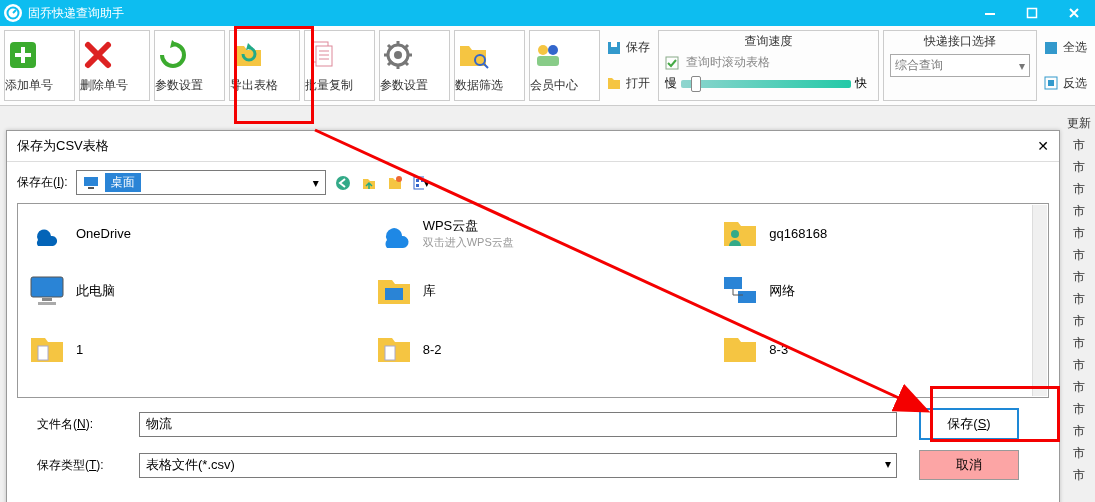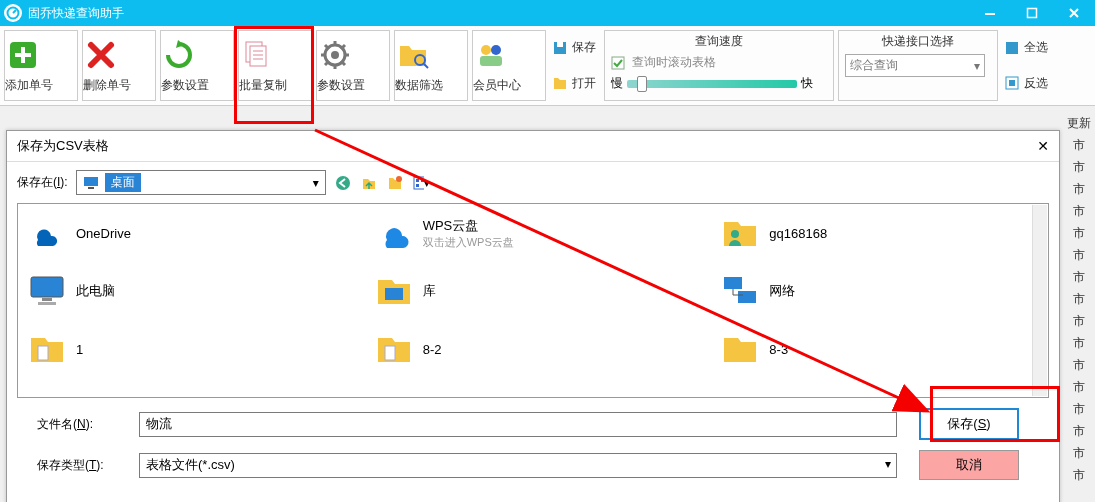--- a/index.html
+++ b/index.html
@@ -106,20 +106,30 @@
         <svg width="34" height="34">
           <path d="M17 6 A11 11 0 1 1 6 17" fill="none" stroke="#3bab2e" stroke-width="4"></path>
           <path d="M16 2 L22 7 L14 10 Z" fill="#3bab2e"></path>
         </svg>
       </span>
     <span>参数设置</span>
   </div>
   <div class="tb-btn">
     <span class="ico">
         <svg width="34" height="34">
+          <path d="M4 12 L4 28 L30 28 L30 12 L16 12 L13 8 L4 8 Z" fill="#f5c542"></path>
+          <path d="M18 10 A6 6 0 1 1 12 16" fill="none" stroke="#2a8" stroke-width="3"></path>
+          <path d="M17 5 L22 10 L15 12 Z" fill="#2a8"></path>
+        </svg>
+      </span>
+    <span>导出表格</span>
+  </div>
+  <div class="tb-btn">
+    <span class="ico">
+        <svg width="34" height="34">
           <rect x="6" y="4" width="16" height="20" fill="#fff" stroke="#d89"></rect>
           <rect x="10" y="8" width="16" height="20" fill="#fff" stroke="#d89"></rect>
           <path d="M13 13h10M13 17h10M13 21h10" stroke="#d89"></path>
         </svg>
       </span>
     <span>批量复制</span>
   </div>
   <div class="tb-btn">
     <span class="ico">
         <svg width="34" height="34">

